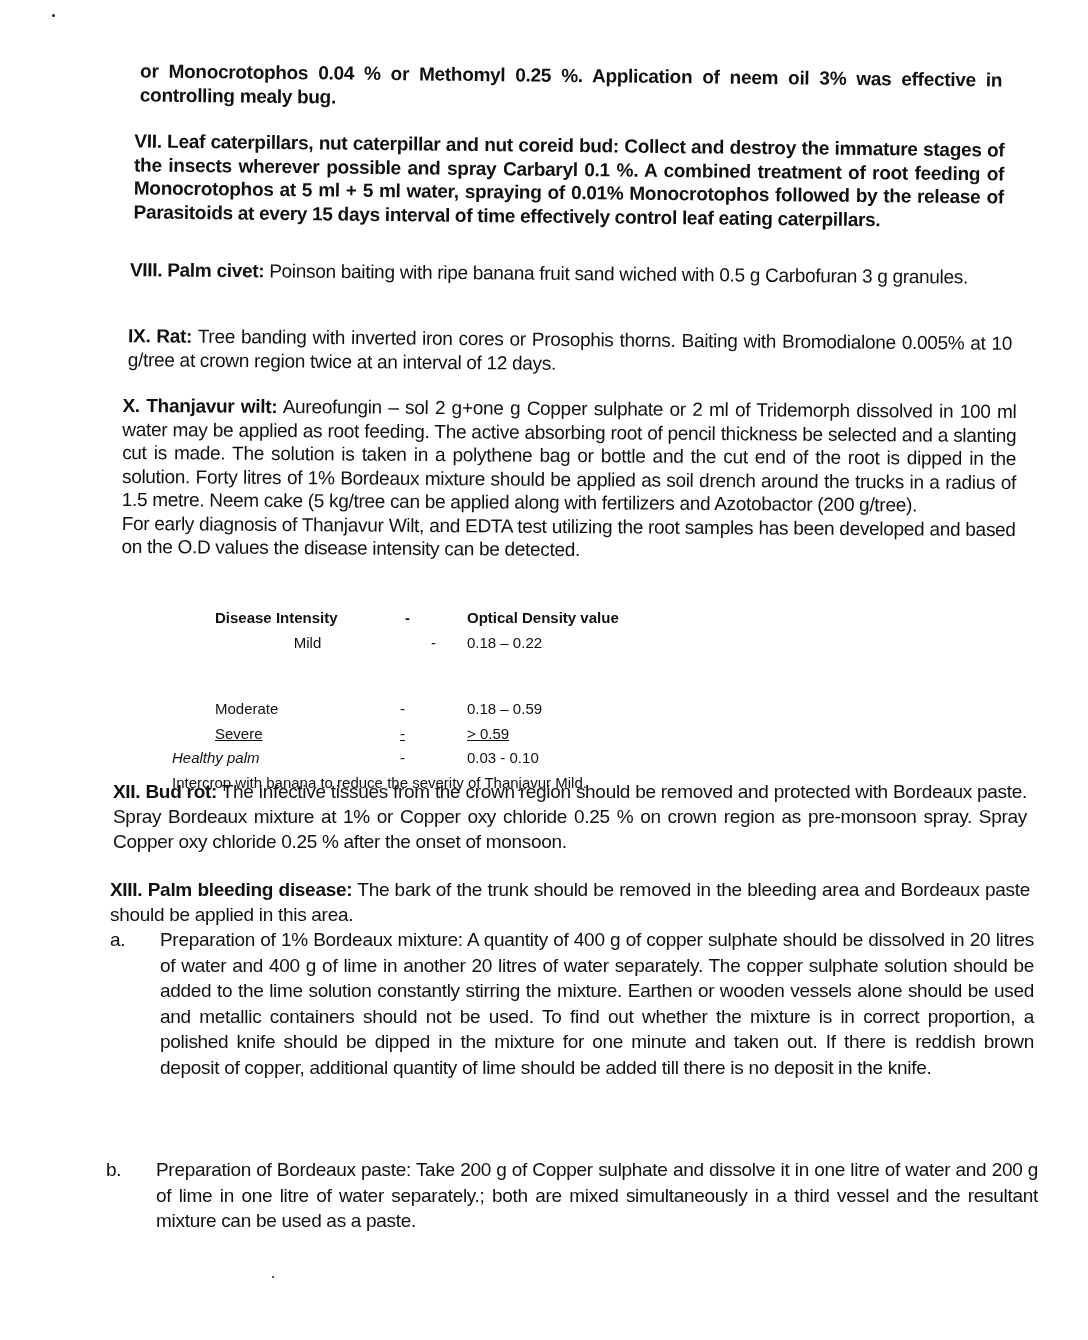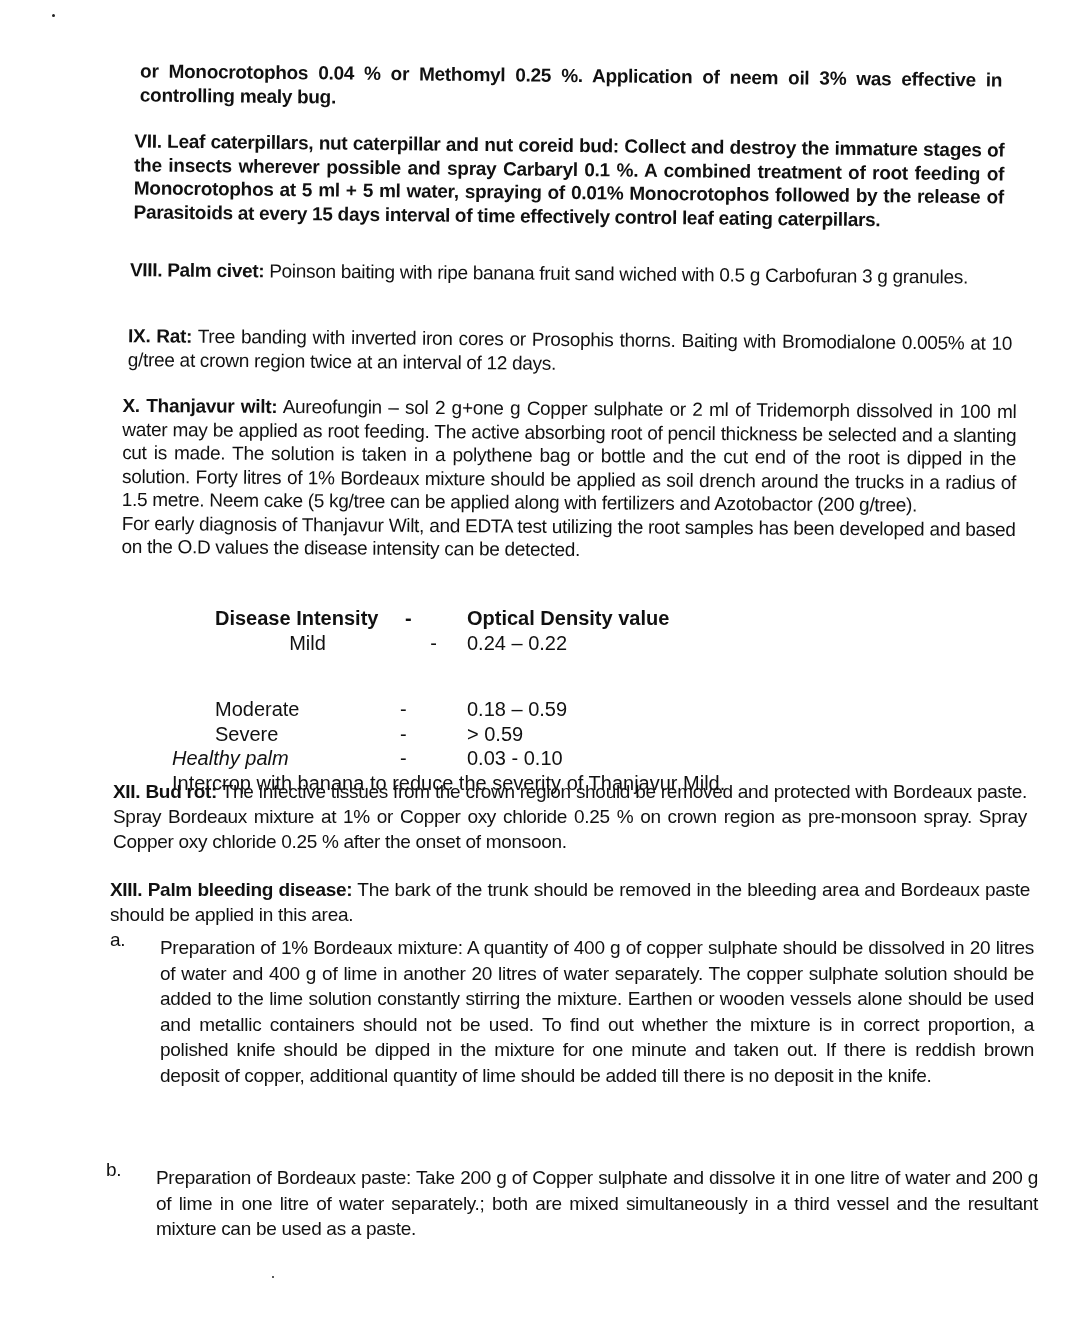--- a/index.html
+++ b/index.html
@@ -7,27 +7,27 @@
       width: 1088px; height: 1340px; position: relative; overflow: hidden;
       color: #111111;
       font-family: "Liberation Sans", sans-serif;
     }
     .speck { position: absolute; width: 3px; height: 3px; background: #222; border-radius: 50%; }
     .blk { position: absolute; font-size: 19px; line-height: 23.5px; }
     .blk p { margin: 0; }
     .narrow { font-family: "Liberation Sans Narrow", "Liberation Sans", sans-serif; letter-spacing: -0.3px; }
     .b { font-weight: bold; }
     .just { text-align: justify; text-align-last: left; }
-    .tbl { position: absolute; font-size: 20px; line-height: 24.5px; }
+    .tbl { position: absolute; font-size: 15px; line-height: 24.5px; }
     .row { display: flex; }
     .c1 { width: 185px; }
     .c2 { width: 70px; }
     .list-item { position: absolute; font-size: 19px; line-height: 25.5px; display: flex; }
     .list-item .marker { width: 50px; flex: none; }
-    .list-item .txt { text-align: justify; text-align-last: left; margin-top: 8px; }
+    .list-item .txt { text-align: justify; text-align-last: left; }
   </style>
 </head>
 <body>
 
 <span class="speck" style="left:52px;top:14px;"></span>
 <span class="speck" style="left:272px;top:1276px;width:2px;height:2px;"></span>
 
 <div class="blk b narrow just" style="left:140px;top:64px;width:862px;transform:rotate(0.6deg);">
   <p>or Monocrotophos 0.04 % or Methomyl 0.25 %. Application of neem oil 3% was effective in controlling mealy bug.</p>
 </div>
@@ -51,28 +51,28 @@
 
 <div class="tbl" style="left:172px;top:606px;">
   <div class="row" style="padding-left:43px;">
     <span class="c1 b" style="width:190px;">Disease Intensity</span>
     <span class="c2 b" style="width:62px;">-</span>
     <span class="b">Optical Density value</span>
   </div>
   <div class="row" style="padding-left:43px;text-align:center;">
     <span class="c1">Mild</span>
     <span class="c2" style="width:67px;">-</span>
-    <span>0.24 – 0.22</span>
+    <span>0.18 – 0.22</span>
   </div>
   <div class="row" style="padding-left:43px;margin-top:42px;">
     <span class="c1">Moderate</span>
     <span class="c2" style="width:67px;">-</span>
     <span>0.18 – 0.59</span>
   </div>
-  <div class="row" style="padding-left:43px;">
+  <div class="row" style="padding-left:43px;text-decoration:underline;">
     <span class="c1">Severe</span>
     <span class="c2" style="width:67px;">-</span>
     <span>&gt; 0.59</span>
   </div>
   <div class="row">
     <span class="c1" style="width:228px;font-style:italic;">Healthy palm</span>
     <span class="c2" style="width:67px;">-</span>
     <span>0.03 - 0.10</span>
   </div>
   <div class="row">

